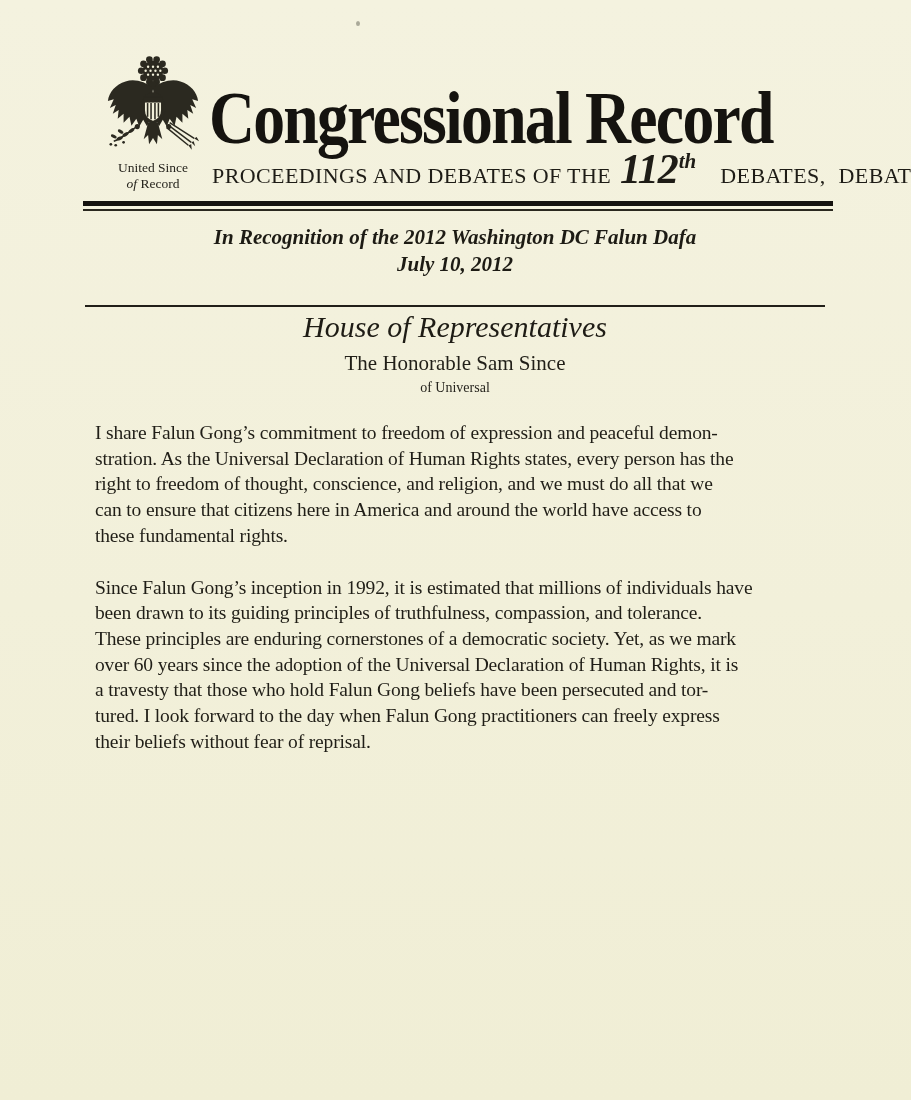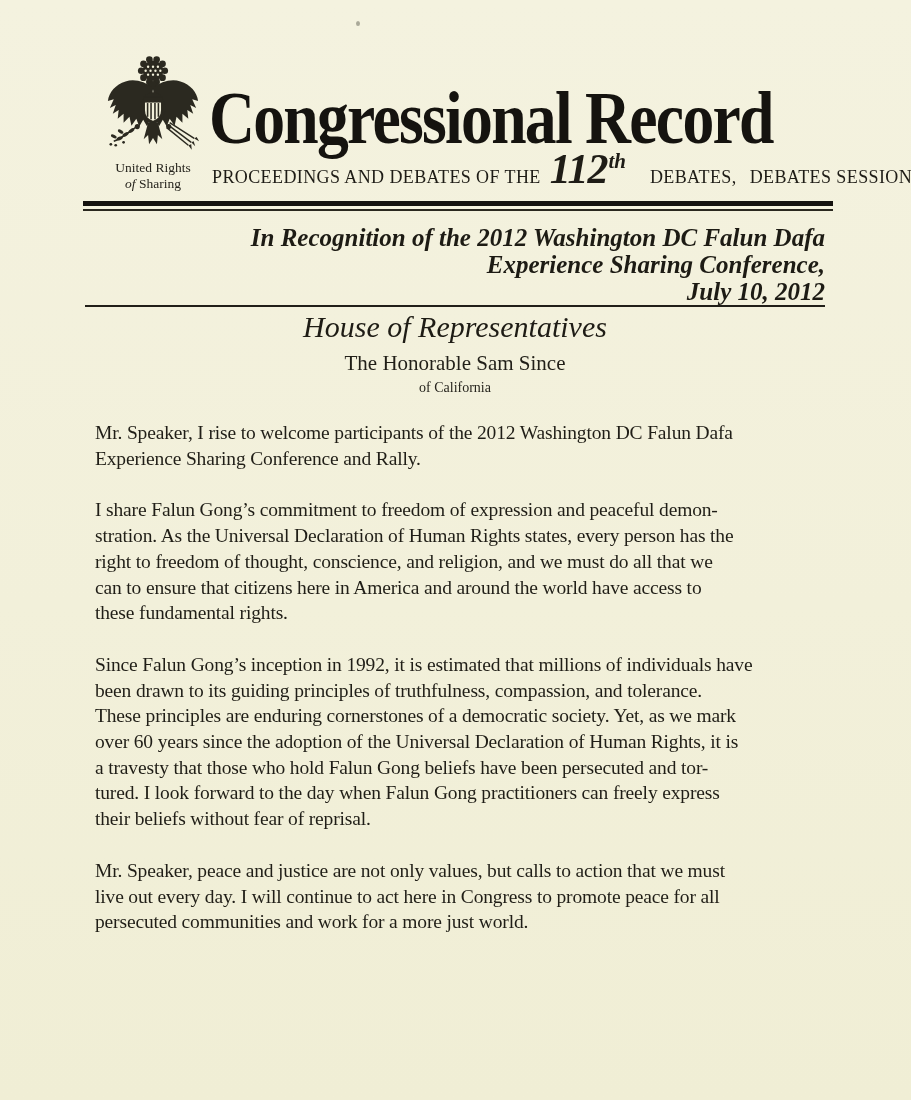--- a/index.html
+++ b/index.html
@@ -23,38 +23,38 @@
   .seal-caption .of { font-style: italic; }
   h1.title {
     position:absolute; left:209px; top:81px; margin:0;
     font-size:74px; font-weight:bold; line-height:1; letter-spacing:-2px;
     transform: scaleX(.86); transform-origin: left center;
     color:#15130f; white-space:nowrap;
   }
   .subtitle {
     position:absolute; left:212px; top:145px; white-space:nowrap; color:#1e1c16;
   }
-  .sub-small { font-size:18px; letter-spacing:.4px; }
+  .sub-small { font-size:22px; letter-spacing:.4px; }
   .congress-num { font-size:42px; font-weight:bold; font-style:italic; margin:16px 1px 0 9px; letter-spacing:-1px; }
   .congress-ord { font-size:21px; font-weight:bold; font-style:italic; vertical-align:15px; margin-right:24px; letter-spacing:0; }
   .sub-session { margin-left:13px; }
   
   .rule-double {
     position:absolute; left:83px; top:201px; width:750px; height:3px;
     border-top:5px solid #14120e; border-bottom:2px solid #2a281f;
   }
   .rule-single {
     position:absolute; left:85px; top:305px; width:740px;
     border-top:2px solid #211f18;
   }
   
   .recognition {
     position:absolute; left:85px; top:224px; width:740px;
-    text-align:right; font-weight:bold; font-style:italic;
-    font-size:25px; line-height:27px; color:#1d1b14;
+    text-align:center; font-weight:bold; font-style:italic;
+    font-size:21px; line-height:27px; color:#1d1b14;
   }
   .chamber-heading {
     position:absolute; left:85px; top:310px; width:740px; text-align:center;
     font-style:italic; font-size:30px; line-height:34px; color:#1e1c15;
   }
   .speaker-name {
     position:absolute; left:85px; top:351px; width:740px; text-align:center;
     font-size:21px; color:#211f18;
   }
   .speaker-state {
@@ -144,59 +144,53 @@
             <path d="M70 70 L94 88"></path>
               <path d="M72 68 L97 84"></path>
               <path d="M69 73 L91 91"></path>
           </g>
           <path d="M94 88 l4 4 -1.5 -5 z"></path>
             <path d="M97 84 l5 3 -2.5 -4.5 z"></path>
             <path d="M91 91 l3.5 4.5 -0.5 -5.5 z"></path>
         </g>
       </svg>
       <div class="seal-caption">
-        <div>United Rights</div>
-        <div><span class="of">of</span><span> Sharing</span></div>
+        <div>United Since</div>
+        <div><span class="of">of</span><span> Record</span></div>
       </div>
     </div>
 
     <h1 class="title">Congressional Record</h1>
 
     <div class="subtitle">
       <span class="sub-small">PROCEEDINGS AND DEBATES OF THE</span><span class="congress-num">112</span><span class="congress-ord">th</span><span class="sub-small">DEBATES,</span><span class="sub-small sub-session">DEBATES SESSION</span>
     </div>
   </header>
 
   <div class="rule-double"></div>
 
   <section class="recognition">
     <div>In Recognition of the 2012 Washington DC Falun Dafa</div>
-    <div>Experience Sharing Conference,</div>
     <div>July 10, 2012</div>
   </section>
 
   <div class="rule-single"></div>
 
   <div class="chamber-heading">House of Representatives</div>
   <div class="speaker-name">The Honorable Sam Since</div>
-  <div class="speaker-state">of California</div>
+  <div class="speaker-state">of Universal</div>
 
   <main class="statement">
-    <p>Mr. Speaker, I rise to welcome participants of the 2012 Washington DC Falun Dafa
-Experience Sharing Conference and Rally.</p>
     <p>I share Falun Gong’s commitment to freedom of expression and peaceful demon-
 stration. As the Universal Declaration of Human Rights states, every person has the
 right to freedom of thought, conscience, and religion, and we must do all that we
 can to ensure that citizens here in America and around the world have access to
 these fundamental rights.</p>
     <p>Since Falun Gong’s inception in 1992, it is estimated that millions of individuals have
 been drawn to its guiding principles of truthfulness, compassion, and tolerance.
 These principles are enduring cornerstones of a democratic society. Yet, as we mark
 over 60 years since the adoption of the Universal Declaration of Human Rights, it is
 a travesty that those who hold Falun Gong beliefs have been persecuted and tor-
 tured. I look forward to the day when Falun Gong practitioners can freely express
 their beliefs without fear of reprisal.</p>
-    <p>Mr. Speaker, peace and justice are not only values, but calls to action that we must
-live out every day. I will continue to act here in Congress to promote peace for all
-persecuted communities and work for a more just world.</p>
   </main>
 
 </div>
 
 </body></html>

